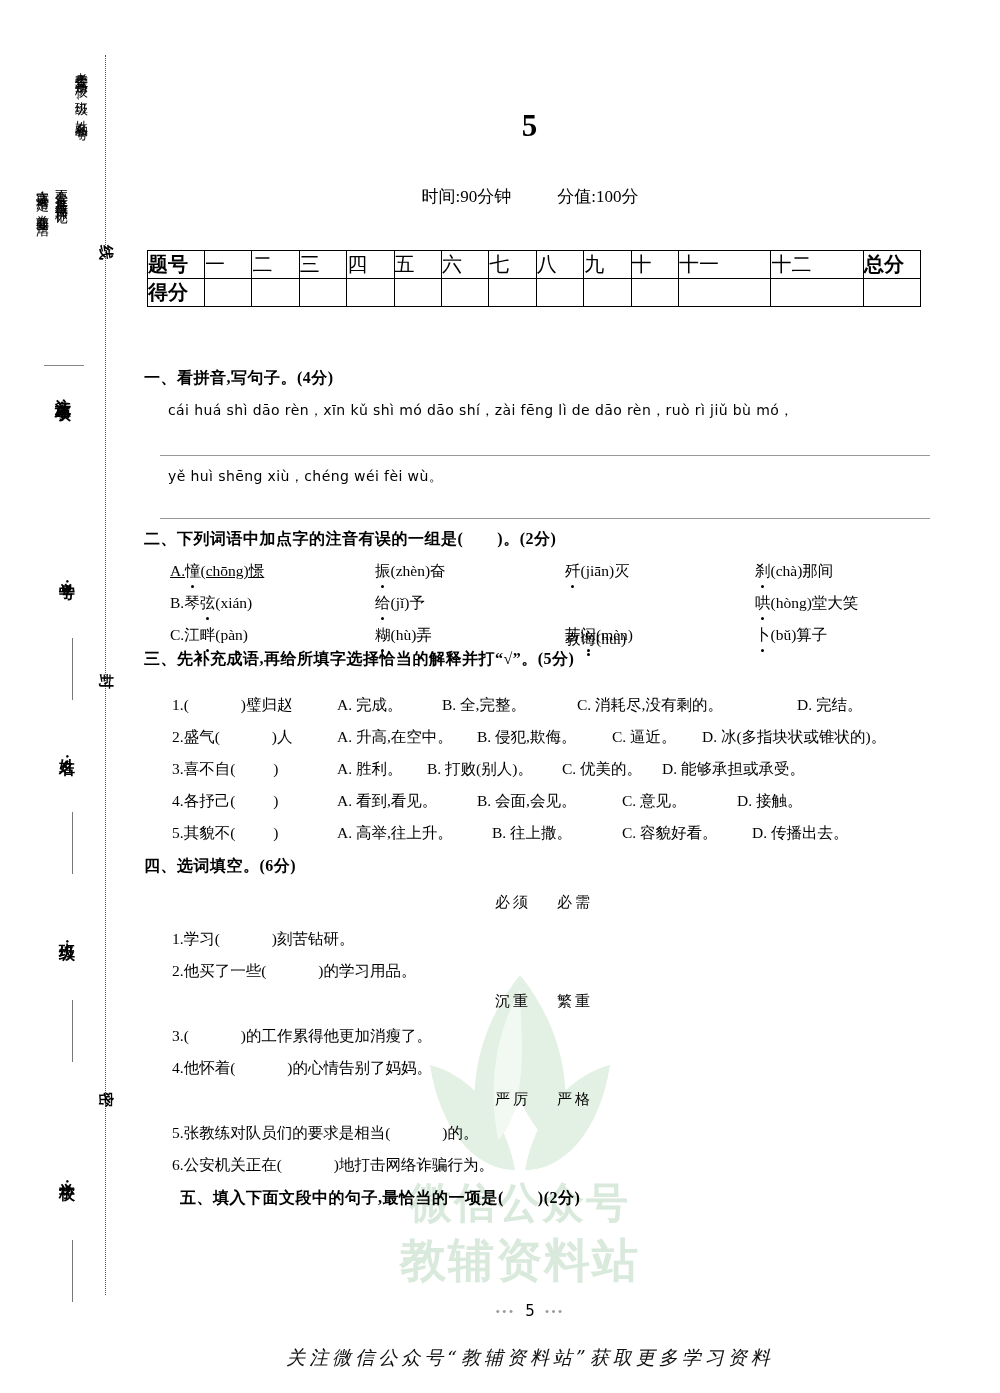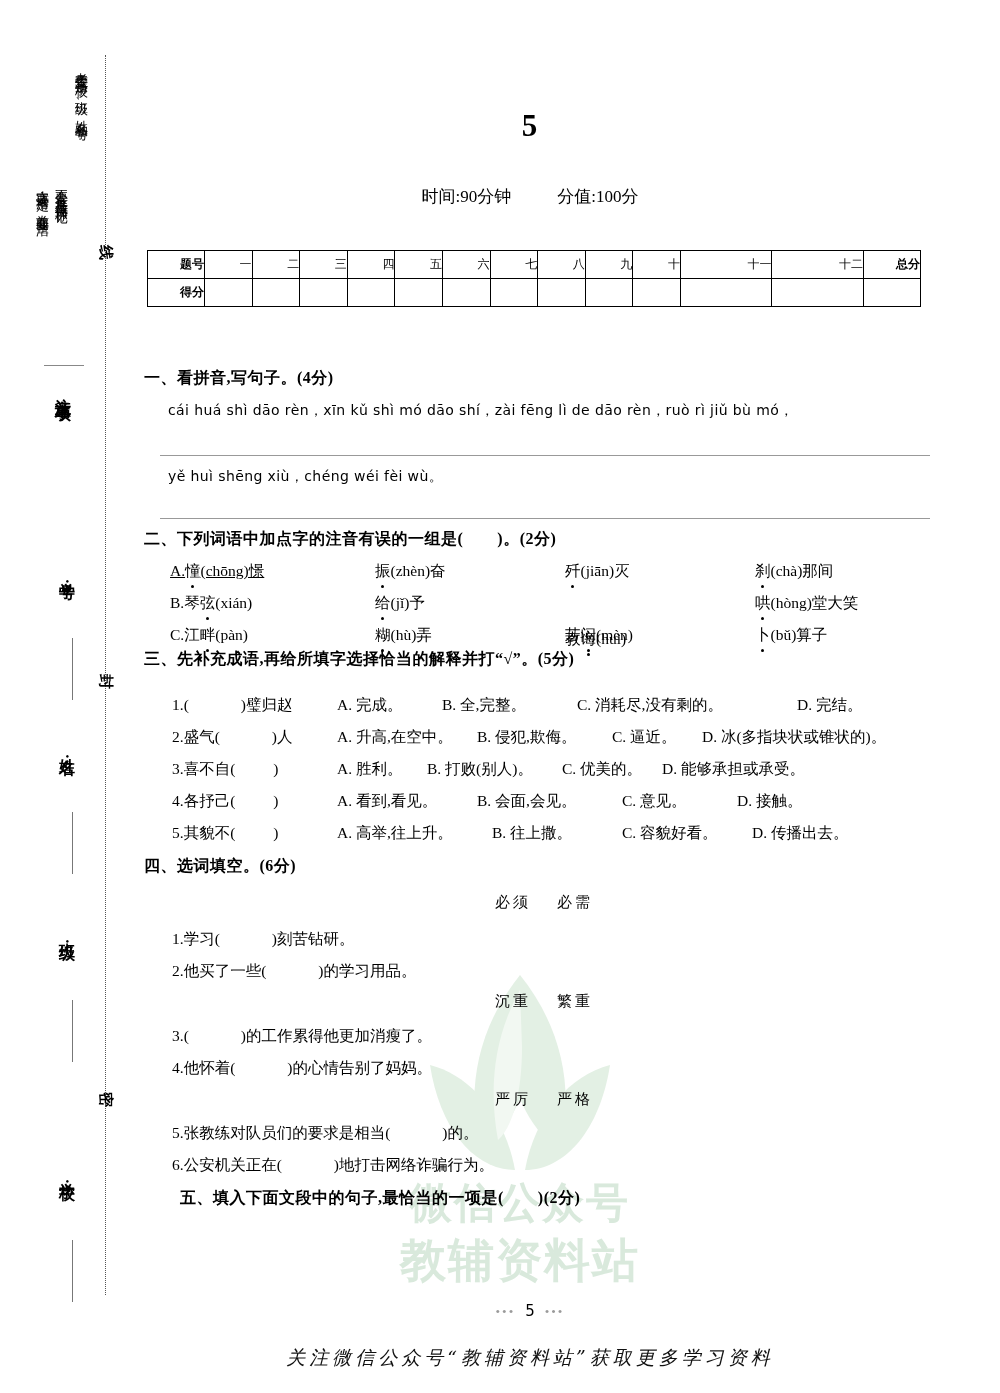--- a/index.html
+++ b/index.html
@@ -128,22 +128,22 @@
 
   
   table.score-table {
     position: absolute;
     left: 17px; top: 250px;
     border-collapse: collapse;
     width: 774px;
   }
   table.score-table td {
     border: 1px solid #000;
-    text-align: right;
-    font-size: 12px;
+    text-align: left;
+    font-size: 20px;
     font-weight: bold;
     height: 27px;
     padding: 0;
   }
   table.score-table td.hdr { width: 56px; }
   table.score-table td.num { font-weight: normal; }
 
   
   .q {
     position: absolute;

